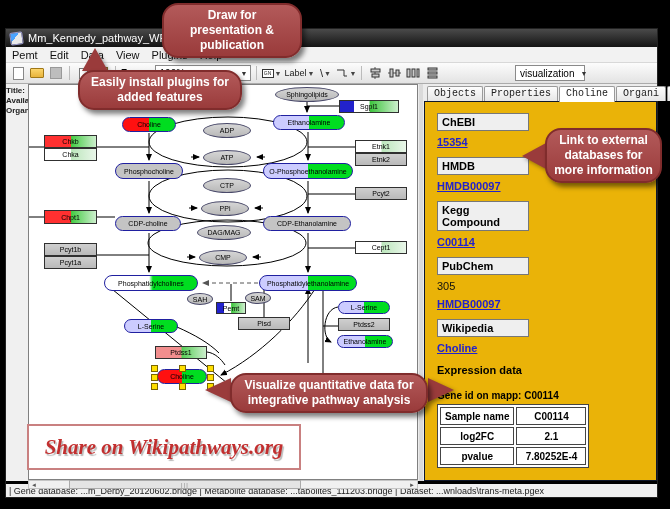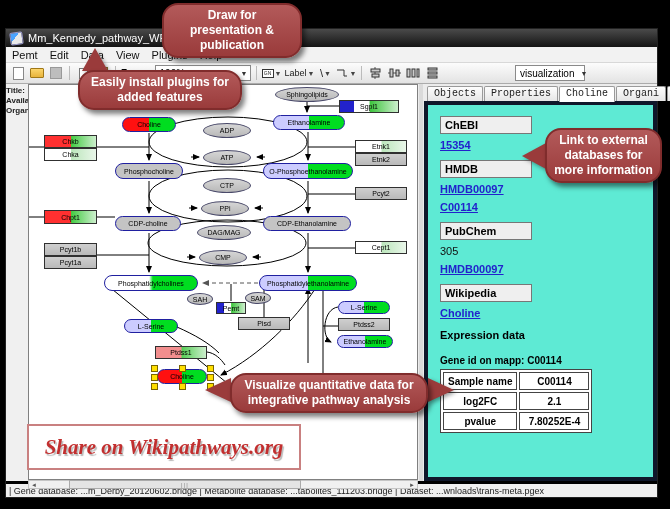--- a/index.html
+++ b/index.html
@@ -42,21 +42,21 @@
        border:1px solid #c5c5c5;box-sizing:border-box;display:flex;align-items:center;font-size:6px;color:#555;}
   #hscroll .thumb{height:7px;background:#E4E4E4;border:1px solid #aaa;flex:0 0 230px;margin-left:30px;
        display:flex;align-items:center;justify-content:center;letter-spacing:1px;color:#888;}
   #splitter{position:absolute;left:413px;top:0;width:4px;height:100%;background:#DADADA;}
   
   #rightpanel{position:absolute;left:418px;top:0;right:0;height:100%;display:flex;flex-direction:column;}
   #tabs{height:17px;display:flex;align-items:flex-end;gap:1px;padding-left:3px;font-size:10px;flex:0 0 auto;}
   .tab{background:linear-gradient(#FDFDFD,#E6E6E6);border:1px solid #9a9a9a;border-bottom:none;
        border-radius:2px 2px 0 0;padding:1px 6px 2px;color:#222;font-family:Liberation Mono, monospace;}
   .tab.active{background:#fff;font-weight:normal;padding-bottom:3px;position:relative;top:1px;}
-  #rpcontent{flex:1 1 auto;background:#5eead4;border:4px solid #0f172a;overflow:hidden;
+  #rpcontent{flex:1 1 auto;background:#eab308;border:1px solid #0f172a;overflow:hidden;
        padding:9px 12px;font-size:11px;}
   .sect-h{width:92px;border:1px solid #777;background:#EFEFEF;font-weight:bold;padding:2px 4px;
        margin:9px 0 5px;box-sizing:border-box;}
   .sect-h.first{margin-top:2px;}
   .sect-v{margin:0 0 6px;}
   a.lnk{color:#2222CC;font-weight:bold;text-decoration:underline;}
   .plain{color:#111;}
   .expr-title{font-weight:bold;margin:10px 0 14px;}
   .mapp{font-weight:bold;font-size:10px;margin:4px 0 3px;}
   table.expr{border-collapse:separate;border-spacing:2px;border:1px solid #444;background:#fff;}
@@ -302,20 +302,21 @@
         <span class="tab">Properties</span>
         <span class="tab active">Choline</span>
         <span class="tab">Organi</span>
         <span class="tab">Legend</span>
       </div>
       <div id="rpcontent">
         <div class="sect-h first">ChEBI</div>
         <div class="sect-v"><a class="lnk">15354</a></div>
         <div class="sect-h">HMDB</div>
         <div class="sect-v"><a class="lnk">HMDB00097</a></div>
+        <div class="sect-h">Kegg Compound</div>
         <div class="sect-v"><a class="lnk">C00114</a></div>
         <div class="sect-h">PubChem</div>
         <div class="sect-v plain">305</div>
         <div class="sect-v"><a class="lnk">HMDB00097</a></div>
         <div class="sect-h">Wikipedia</div>
         <div class="sect-v"><a class="lnk">Choline</a></div>
         <div class="expr-title">Expression data</div>
         <div class="mapp">Gene id on mapp: C00114</div>
         <table class="expr">
           <tbody>

